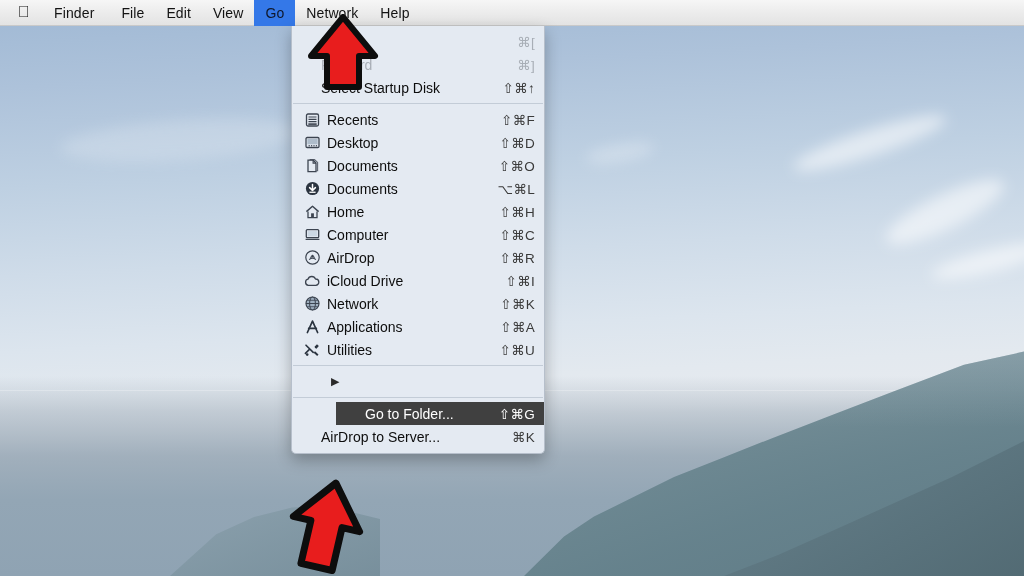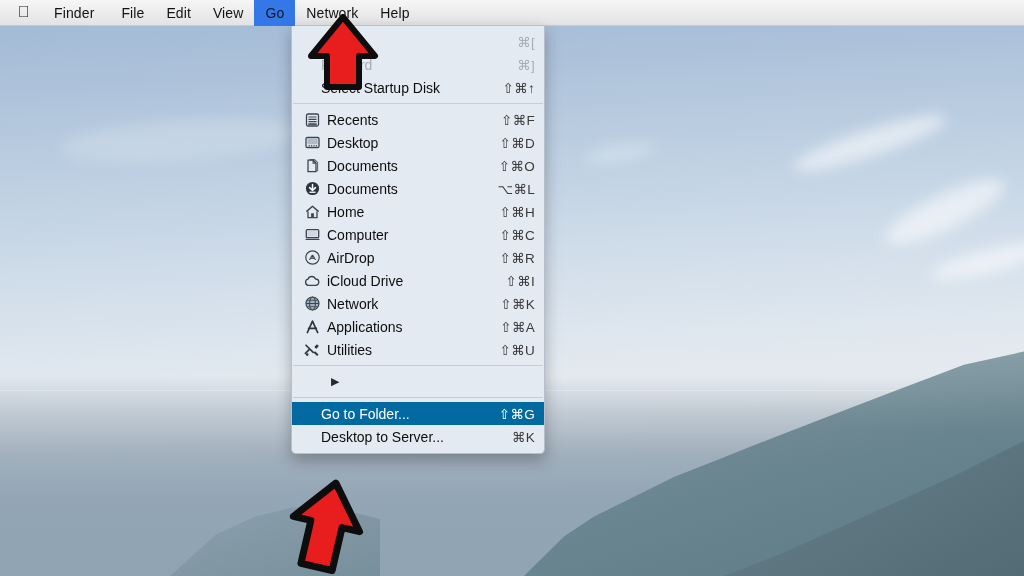--- a/index.html
+++ b/index.html
@@ -133,21 +133,21 @@
   }
   .mi .ic svg { display:block; }
   .mi .lbl { flex:1; overflow:hidden; }
   .mi .sc {
     margin-left:10px; color:#3a3a3a; font-size:13.5px;
     letter-spacing:.3px; text-align:right;
   }
   .mi.no-icon { padding-left:29px; }
   .mi.disabled { color:#a8aeb6; }
   .mi.disabled .sc { color:#a8aeb6; }
-  .mi.sel { background:#0369a1; color:#ffffff; }
+  .mi.sel { background:#404040; color:#ffffff;margin-left:44px; }
   .mi.sel .sc { color:#ffffff; }
   .mi .arrow { font-size:11px; color:#2a2a2a; margin-left:10px; }
   .sep { height:1px; margin:4px 1px; background:#c3ccd7; }
 
   
   .red-arrow { position:absolute; z-index:40; }
   #arrow-top { left:304px; top:14px; width:78px; height:76px; }
   #arrow-bottom { left:280px; top:478px; width:92px; height:96px; }
 </style>
 </head>
@@ -323,21 +323,21 @@
     <div class="sep"></div>
     <div class="mi no-icon">
       <span class="arrow">▶</span>
     </div>
     <div class="sep"></div>
     <div class="mi sel no-icon">
       <span class="lbl">Go to Folder...</span>
       <span class="sc">⇧⌘G</span>
     </div>
     <div class="mi no-icon">
-      <span class="lbl">Desktop to Server...</span>
+      <span class="lbl">AirDrop to Server...</span>
       <span class="sc">⌘K</span>
     </div>
   </div>
 
 <svg id="arrow-top" class="red-arrow" viewBox="0 0 78 76">
   <path d="M39 3 L71 42 L55 42 L55 73 L23 73 L23 42 L7 42 Z" fill="#e81d1d" stroke="#0d0d0d" stroke-width="6" stroke-linejoin="round"></path>
 </svg>
 
 <svg id="arrow-bottom" class="red-arrow" viewBox="0 0 92 96">
   <g transform="rotate(13 46 48)">

